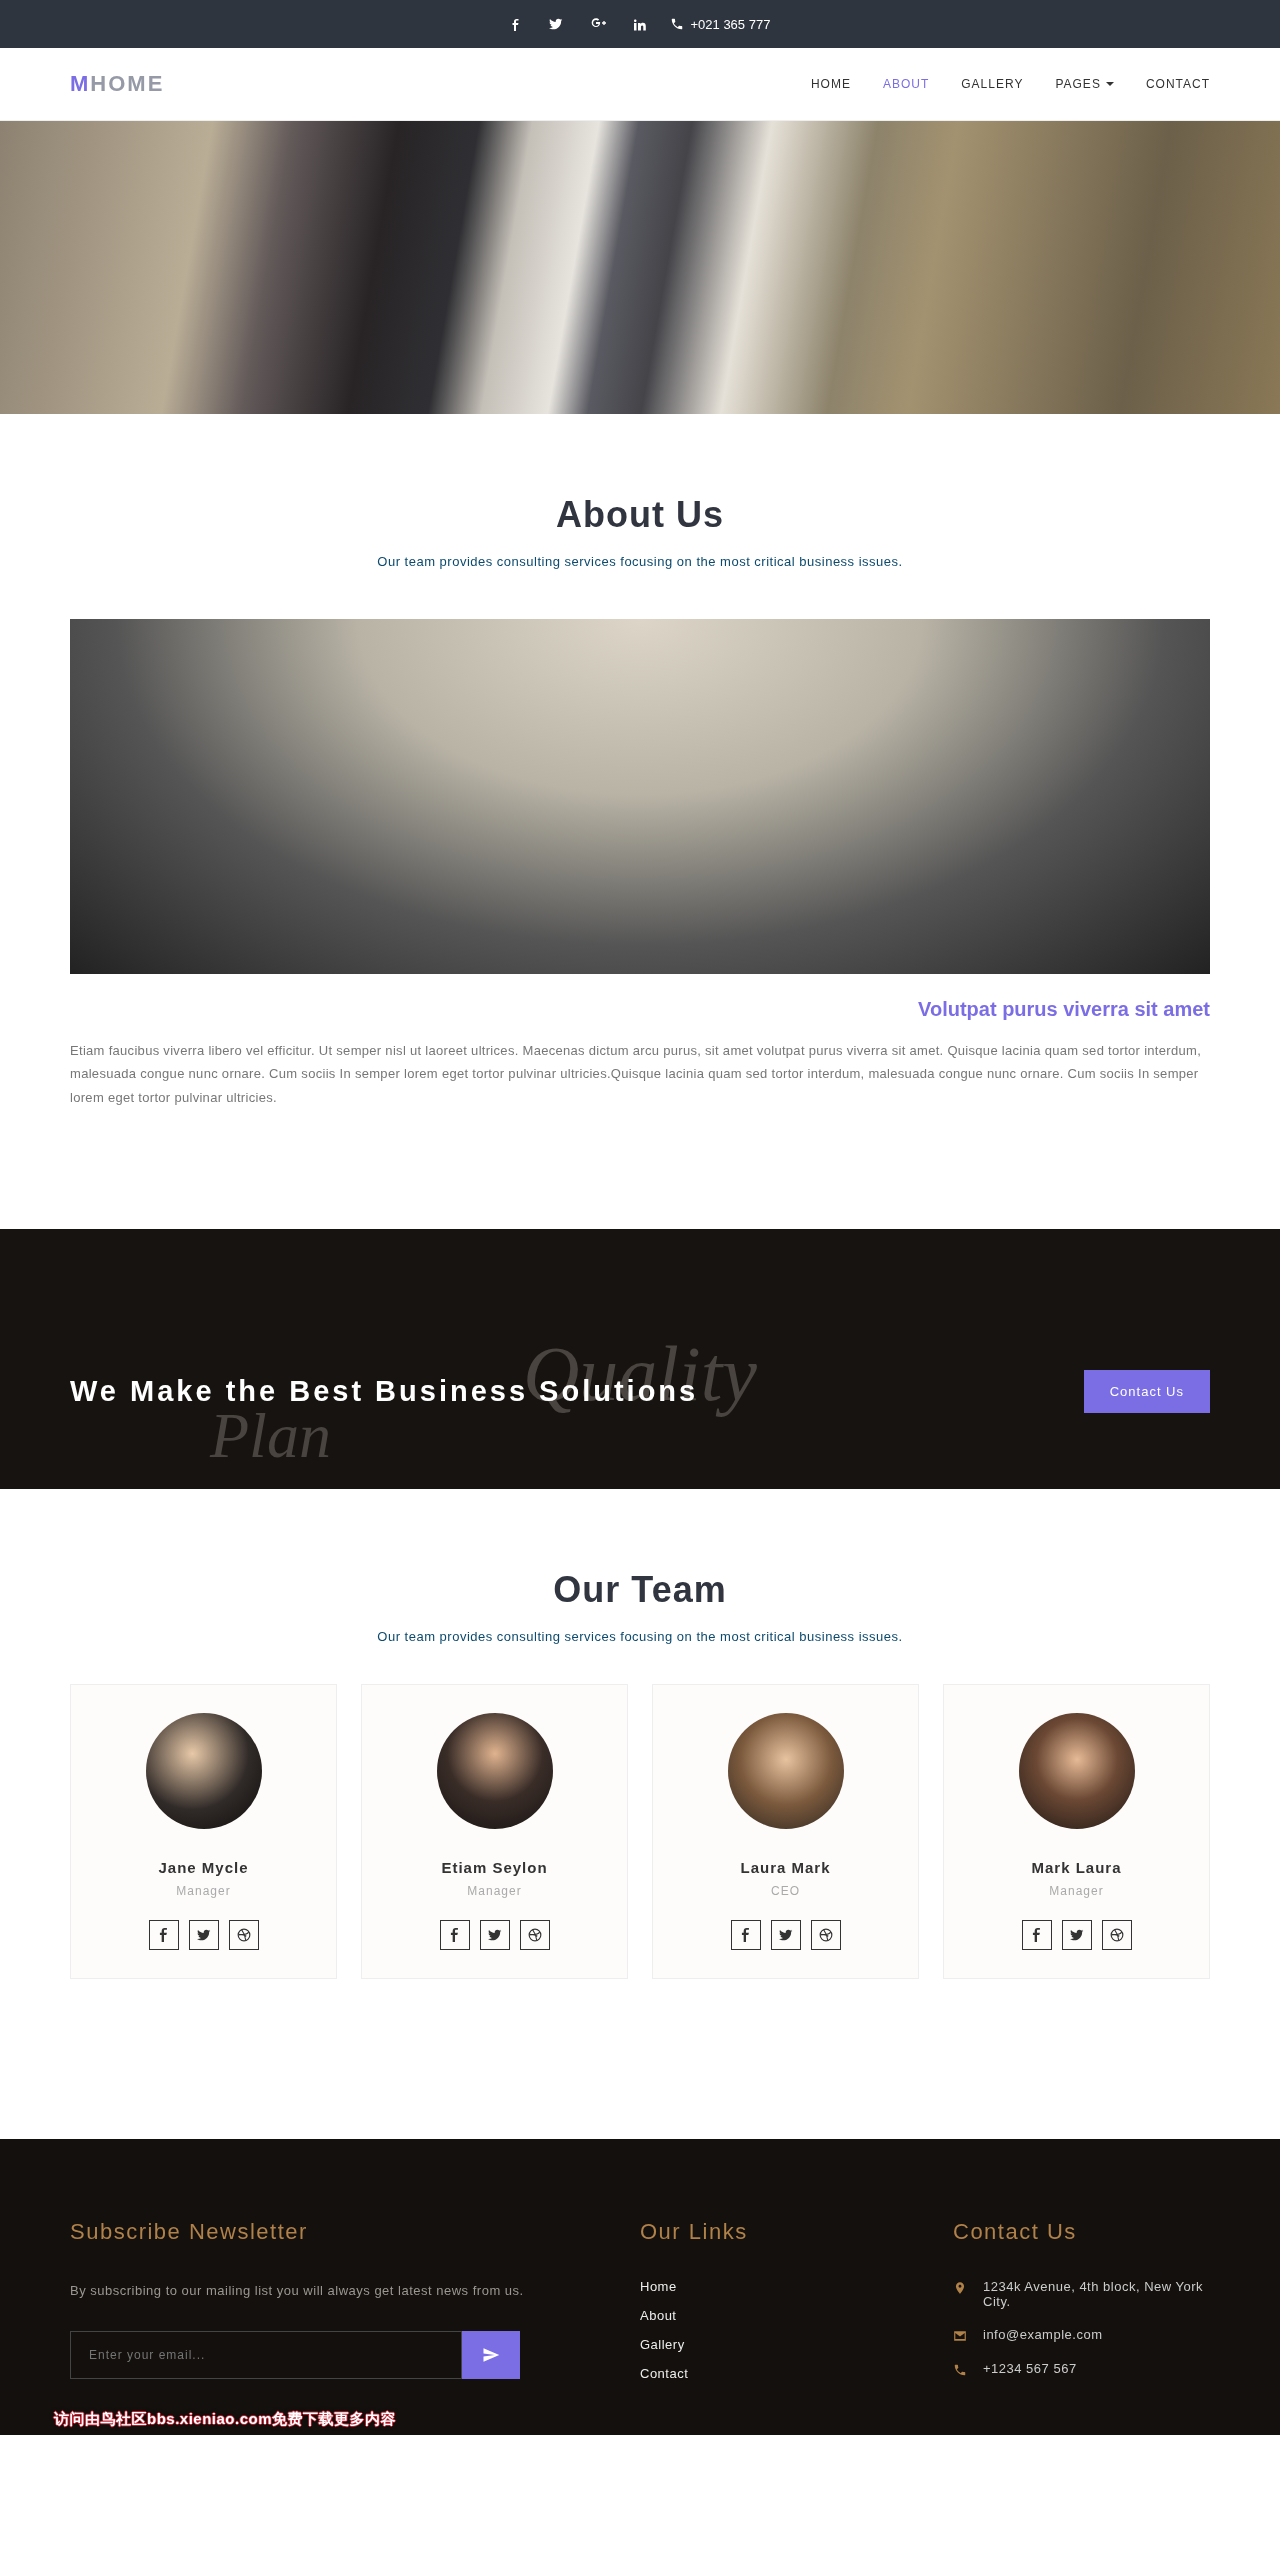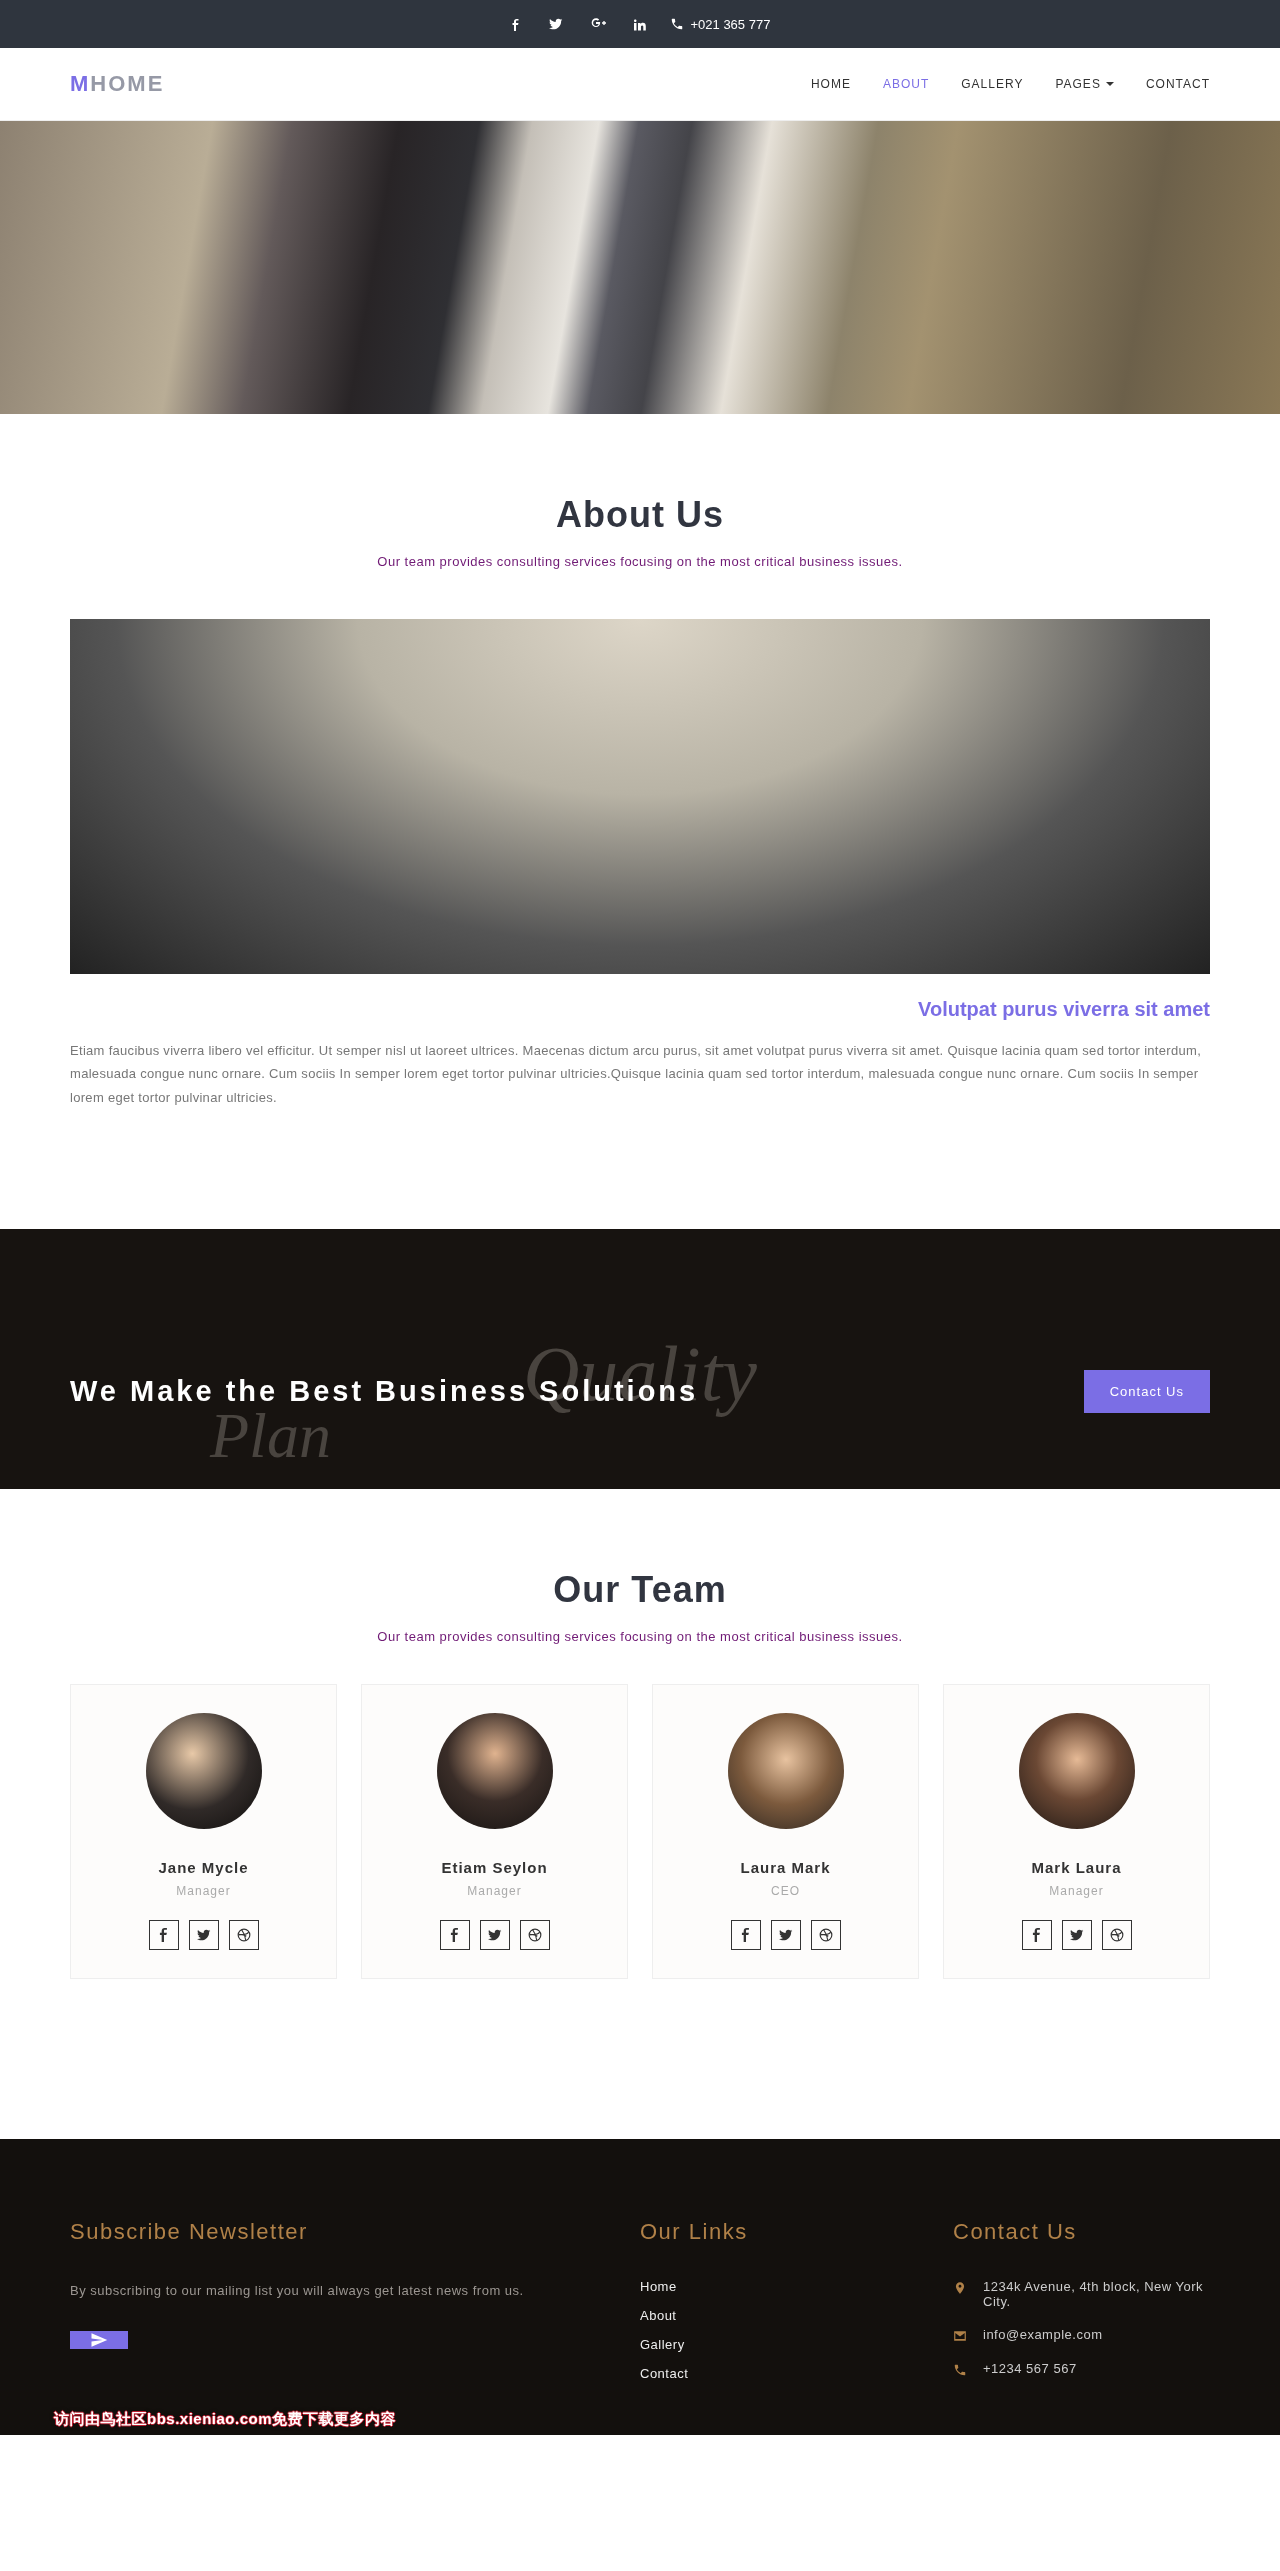--- a/index.html
+++ b/index.html
@@ -22,21 +22,21 @@
 .navlinks a{font-size:12px;letter-spacing:1px;color:#333;font-weight:500;text-decoration:none;cursor:pointer;display:flex;align-items:center;gap:5px}
 .navlinks a.active{color:#7b6ee5}
 .caret{width:0;height:0;border-left:4px solid transparent;border-right:4px solid transparent;border-top:4px solid #333}
 
 
 .hero{height:293px;background:linear-gradient(100deg,#8d8171 0%,#b9ad96 16%,#635a5a 22%,#282426 30%,#2f2f33 36%,#c4bfb7 40%,#e7e4de 45%,#5a5a62 48%,#444449 52%,#e6e1d8 58%,#8d836b 66%,#a39270 72%,#6c604a 88%,#8a7856 100%)}
 
 
 .sec{text-align:center;padding:80px 0 60px}
 .sec-title{font-size:36px;color:#313540;font-weight:600;letter-spacing:1px;margin-bottom:18px}
-.sec-sub{font-size:13px;color:#701a75;letter-spacing:.5px}
+.sec-sub{font-size:13px;color:#0c4a6e;letter-spacing:.5px}
 
 
 .about-img{width:100%;height:355px;margin-top:50px;background:radial-gradient(ellipse at 50% 0%,#ddd6c8 0%,#b8b3a5 35%,#555 65%,#222 100%)}
 .about-sub{font-size:20px;color:#7b6ee5;font-weight:600;margin:24px 0 18px;text-align:right}
 .about-text{font-size:13px;color:#777;line-height:1.8;text-align:left;letter-spacing:.3px}
 
 
 .quality{background:#171310;color:#fff;height:260px;position:relative;overflow:hidden;margin-top:60px}
 .quality::after{content:"Quality";position:absolute;left:50%;top:100px;transform:translateX(-50%);font-family:Georgia,serif;font-style:italic;font-size:78px;color:#49443f}
 .quality::before{content:"Plan";position:absolute;left:210px;top:170px;font-family:Georgia,serif;font-style:italic;font-size:64px;color:#49443f}
@@ -250,20 +250,21 @@
     </div>
   </div>
 </div>
 
 <div class="footer wm">
   <div class="container">
     <div class="fcol fnews">
       <h3 class="ftitle">Subscribe Newsletter</h3>
       <p class="fsub">By subscribing to our mailing list you will always get latest news from us.</p>
       <div class="emailrow">
+        <input type="email" placeholder="Enter your email..." style="">
         <button>
             <svg width="18" height="18" viewBox="0 0 24 24" fill="#fff">
               <path d="M2 21l21-9L2 3v7l15 2-15 2z"></path>
             </svg>
           </button>
       </div>
     </div>
     <div class="fcol">
       <h3 class="ftitle">Our Links</h3>
       <div class="flinks">

